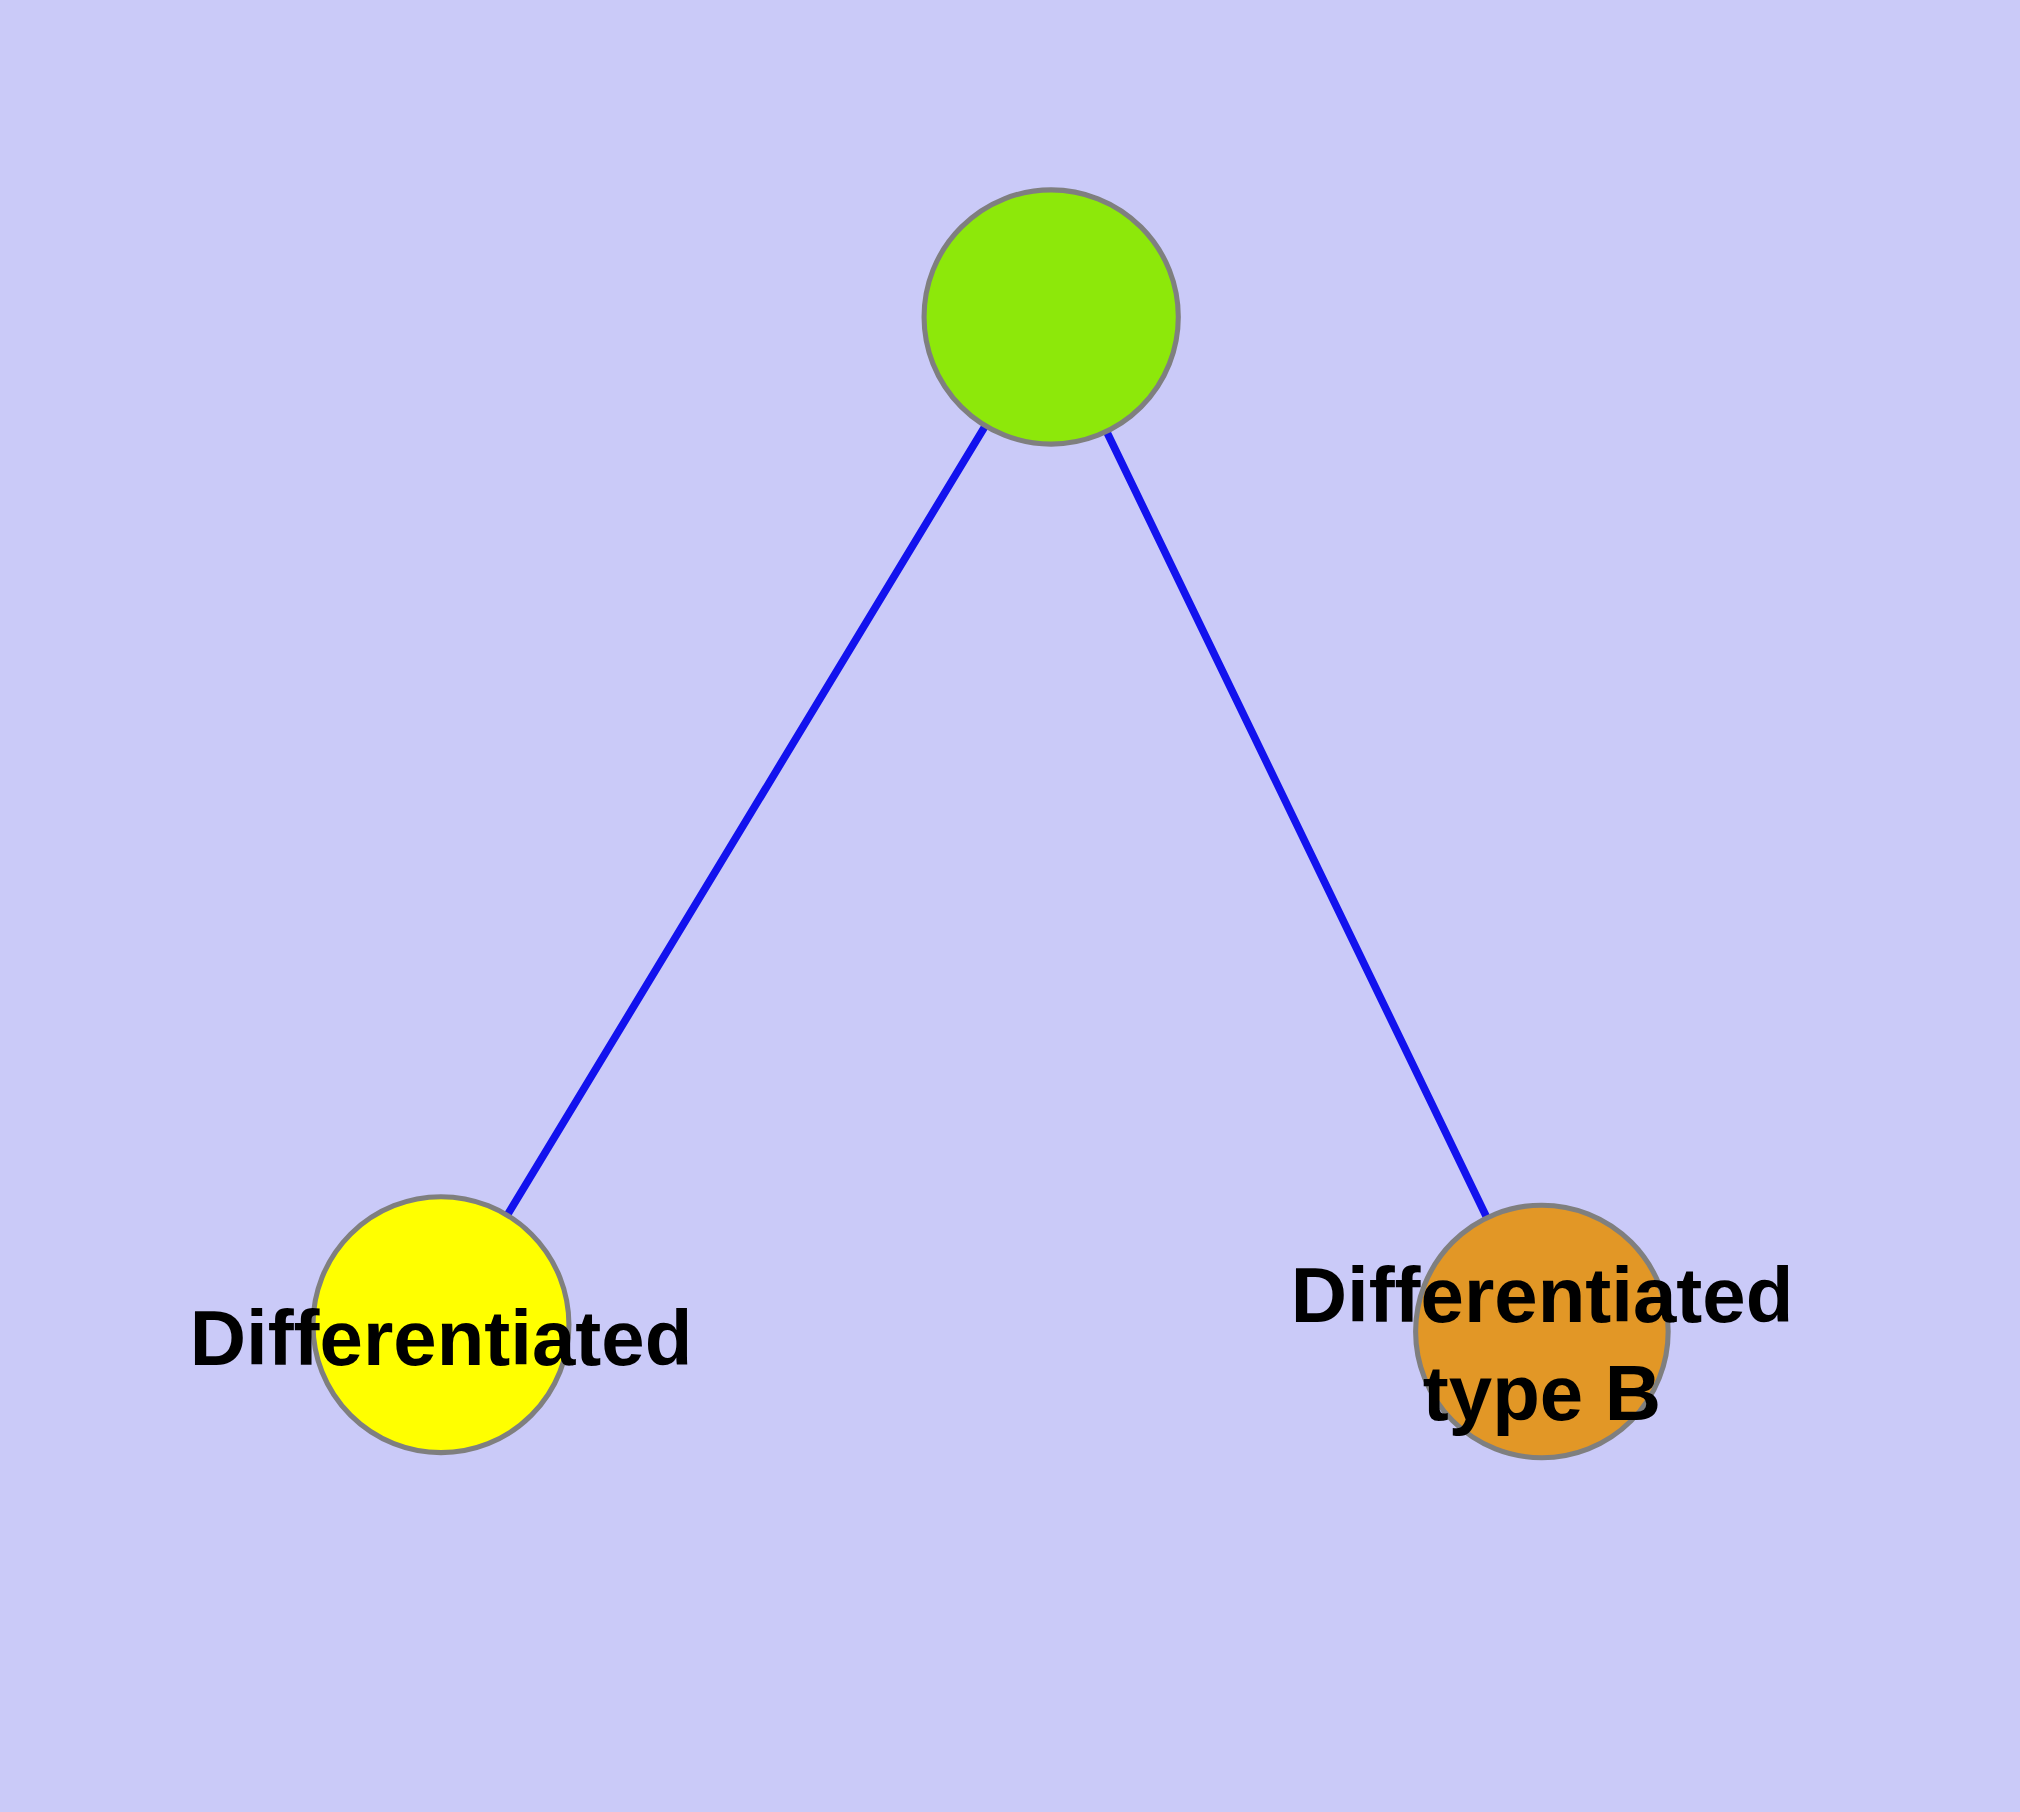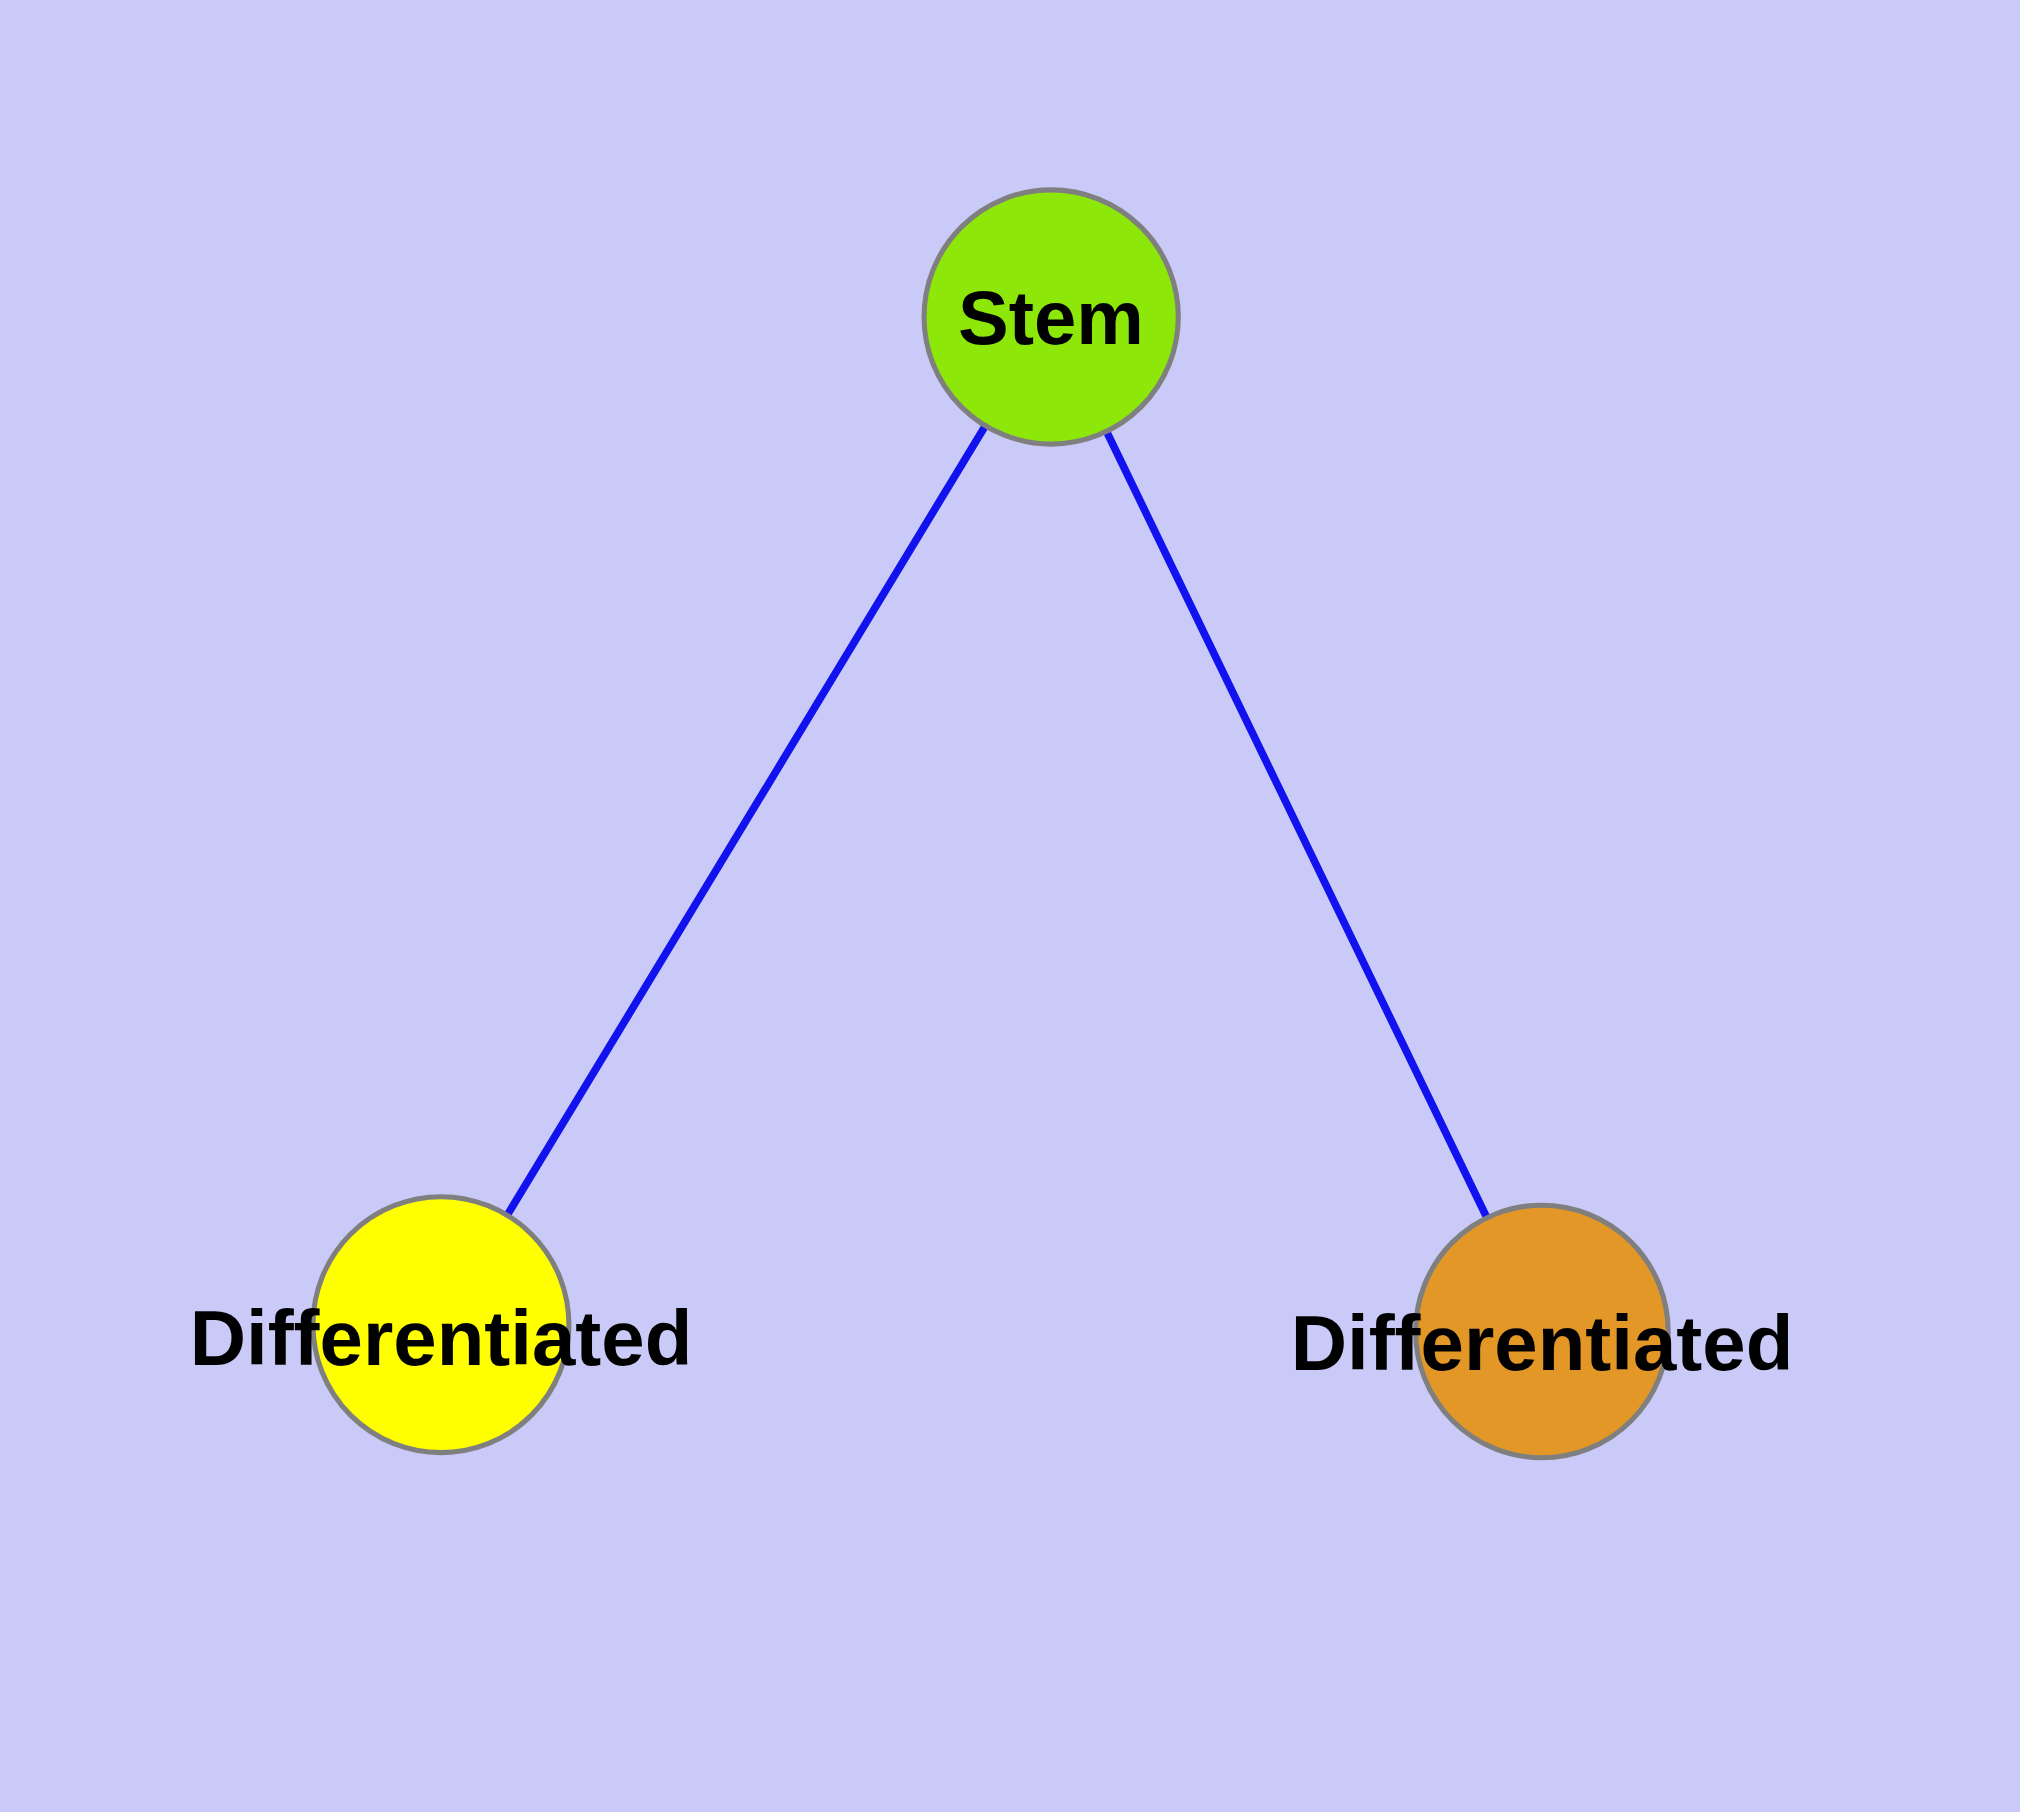--- a/index.html
+++ b/index.html
@@ -66,26 +66,24 @@
   <svg class="graph-svg" viewBox="0 0 2384 2138" xmlns="http://www.w3.org/2000/svg">
 
     <line x1="1240" y1="374" x2="520" y2="1563" stroke="#1212EE"></line>
     <line x1="1240" y1="374" x2="1819" y2="1571" stroke="#1212EE"></line>
 
     <circle cx="1240" cy="374" r="150" fill="#8DE80A"></circle>
     <circle cx="520" cy="1563" r="151" fill="#FFFF00"></circle>
     <circle cx="1819" cy="1571" r="149" fill="#E29726"></circle>
   </svg>
 
-  <div class="node-label label-stem">
-    <div>Stem</div>
-  </div>
 
   <div class="node-label label-type-a">
     <div>Differentiated</div>
   </div>
 
   <div class="node-label label-type-b">
     <div>Differentiated</div>
+    <div>type B</div>
   </div>
 
 </div>
 
 
 </body></html>

